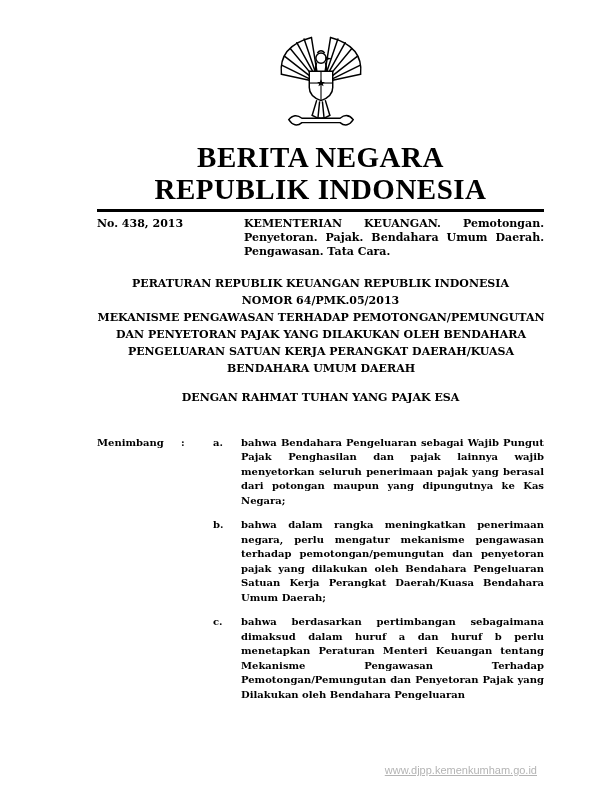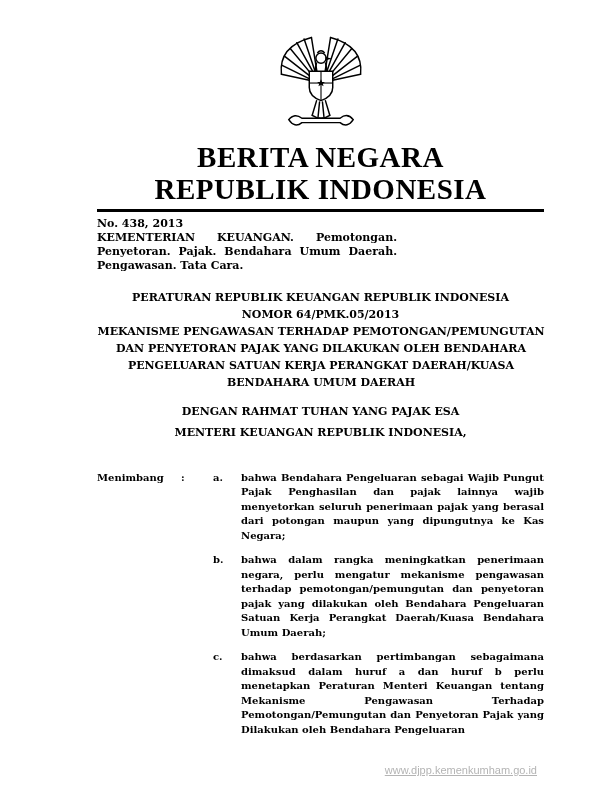--- a/index.html
+++ b/index.html
@@ -38,21 +38,20 @@
     background:#000;
   }
   
   .issue-row {
     display:flex;
     justify-content:space-between;
     margin-top:5px;
     font-size:11px;
     font-weight:bold;
     line-height:14px;
-    flex-direction:column;
   }
   .issue-no { white-space:nowrap; }
   .subject {
     width:300px;
     text-align:justify;
   }
   
   .headings {
     margin-top:16px;
     text-align:center;
@@ -152,21 +151,20 @@
     <div class="issue-row">
       <div class="issue-no">No. 438, 2013</div>
       <div class="subject">KEMENTERIAN KEUANGAN. Pemotongan. Penyetoran. Pajak. Bendahara Umum Daerah. Pengawasan. Tata Cara.</div>
     </div>
 
     <div class="headings">
       <p>PERATURAN REPUBLIK KEUANGAN REPUBLIK INDONESIA</p>
       <p>NOMOR 64/PMK.05/2013</p>
       <p class="reg-title">MEKANISME PENGAWASAN TERHADAP PEMOTONGAN/PEMUNGUTAN DAN PENYETORAN PAJAK YANG DILAKUKAN OLEH BENDAHARA PENGELUARAN SATUAN KERJA PERANGKAT DAERAH/KUASA BENDAHARA UMUM DAERAH</p>
       <p class="grace">DENGAN RAHMAT TUHAN YANG PAJAK ESA</p>
-      <p class="minister">MENTERI KEUANGAN REPUBLIK INDONESIA,</p>
     </div>
 
     <div class="consider">
       <div class="c-cell">Menimbang</div>
       <div class="c-cell">:</div>
       <div class="c-cell">a.</div>
       <div class="c-cell c-text">bahwa Bendahara Pengeluaran sebagai Wajib Pungut Pajak Penghasilan dan pajak lainnya wajib menyetorkan seluruh penerimaan pajak yang berasal dari potongan maupun yang dipungutnya ke Kas Negara;</div>
 
       <div class="c-cell"></div>
       <div class="c-cell"></div>

